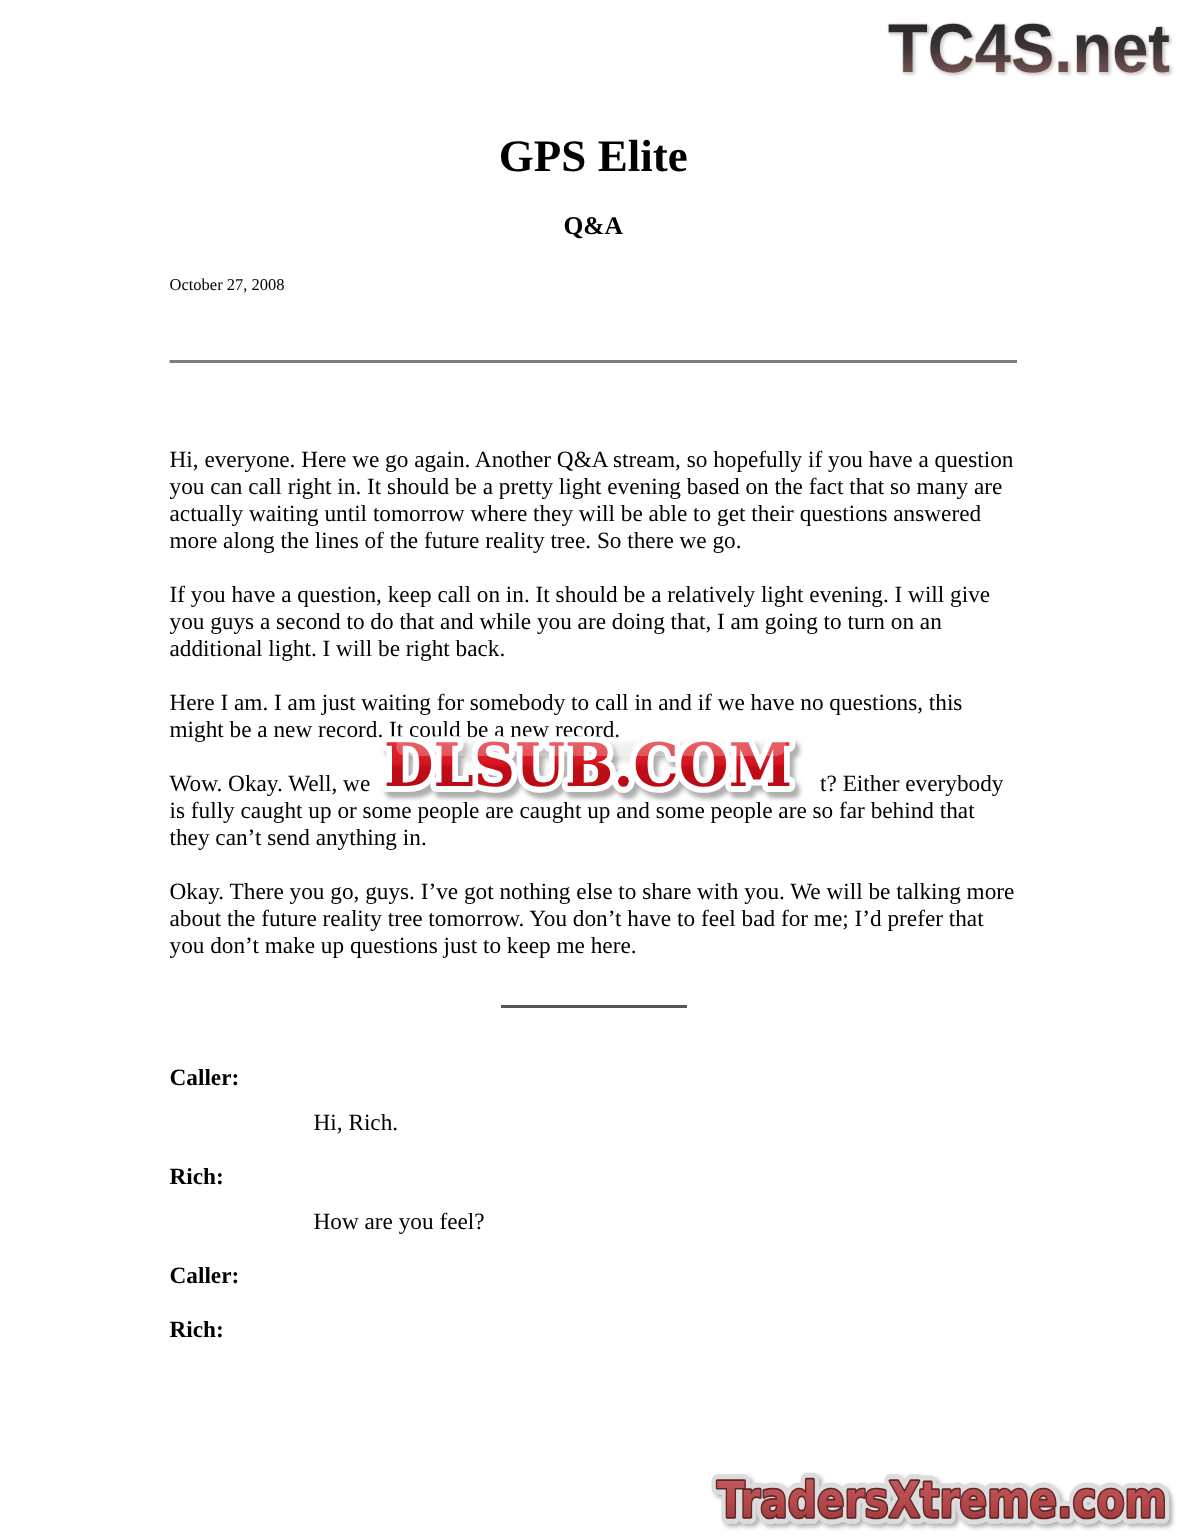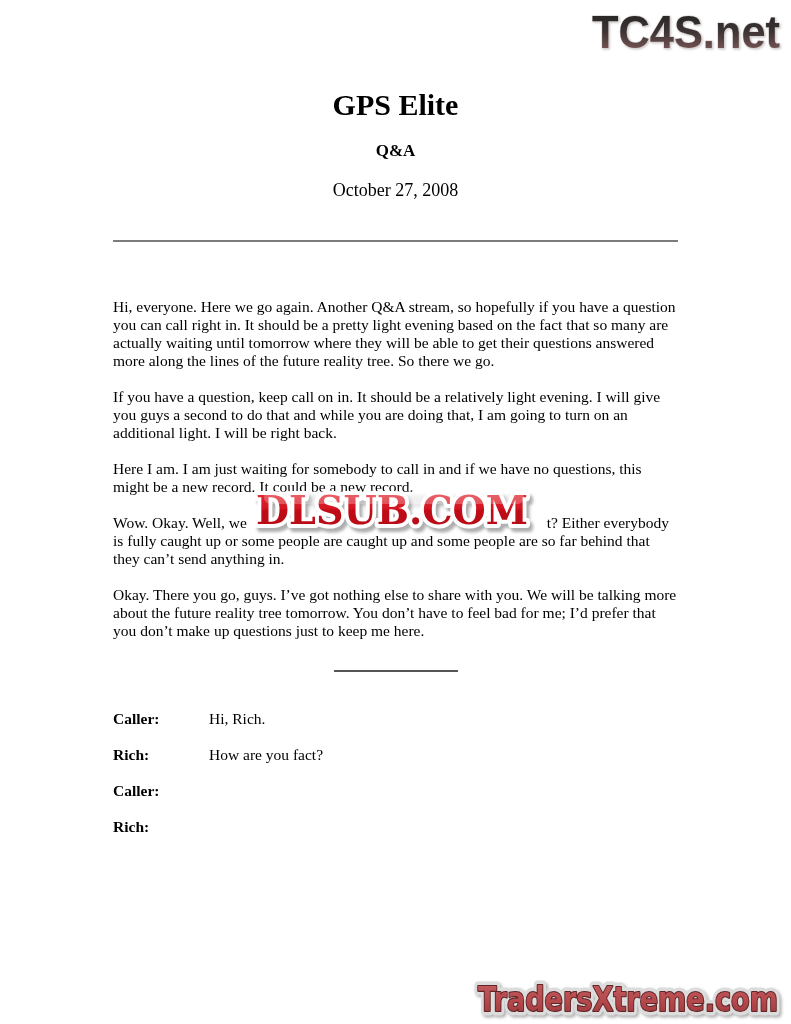--- a/index.html
+++ b/index.html
@@ -26,23 +26,22 @@
     margin: 88px 0 0 0;
   }
   .doc-subtitle {
     font-size: 17px;
     line-height: 26px;
     font-weight: bold;
     text-align: center;
     margin: 16px 0 0 0;
   }
   .doc-date {
-    font-size: 18px;
+    font-size: 11px;
     line-height: 20px;
-    text-align: center;
     margin: 16px 0 0 0;
   }
   .head-rule {
     border: none;
     border-top: 2px solid #7d7d7d;
     margin: 40px 0 0 0;
   }
   .transcript p {
     font-size: 15.5px;
     line-height: 18px;
@@ -67,21 +66,21 @@
     display: flex;
     font-size: 15.5px;
     line-height: 18px;
     margin-bottom: 18px;
   }
   .dialogue-row .speaker {
     width: 96px;
     flex-shrink: 0;
     font-weight: bold;
   }
-  .dialogue-row .line { flex: 1; }
+  .dialogue-row .line { flex: 1; margin-top: 30px; }
 
   .tc4s-logo {
     position: absolute;
     left: 588px;
     top: 4px;
     filter: drop-shadow(1px 1px 1px rgba(160,150,150,0.55));
   }
   .dlsub-watermark {
     position: absolute;
     left: 252px;
@@ -131,21 +130,21 @@
 
     <hr class="section-divider">
 
     <div class="dialogue">
       <div class="dialogue-row">
         <span class="speaker">Caller:</span>
         <span class="line">Hi, Rich.</span>
       </div>
       <div class="dialogue-row">
         <span class="speaker">Rich:</span>
-        <span class="line">How are you fact?</span>
+        <span class="line">How are you feel?</span>
       </div>
       <div class="dialogue-row">
         <span class="speaker">Caller:</span>
       </div>
       <div class="dialogue-row">
         <span class="speaker">Rich:</span>
       </div>
     </div>
   </div>
 

